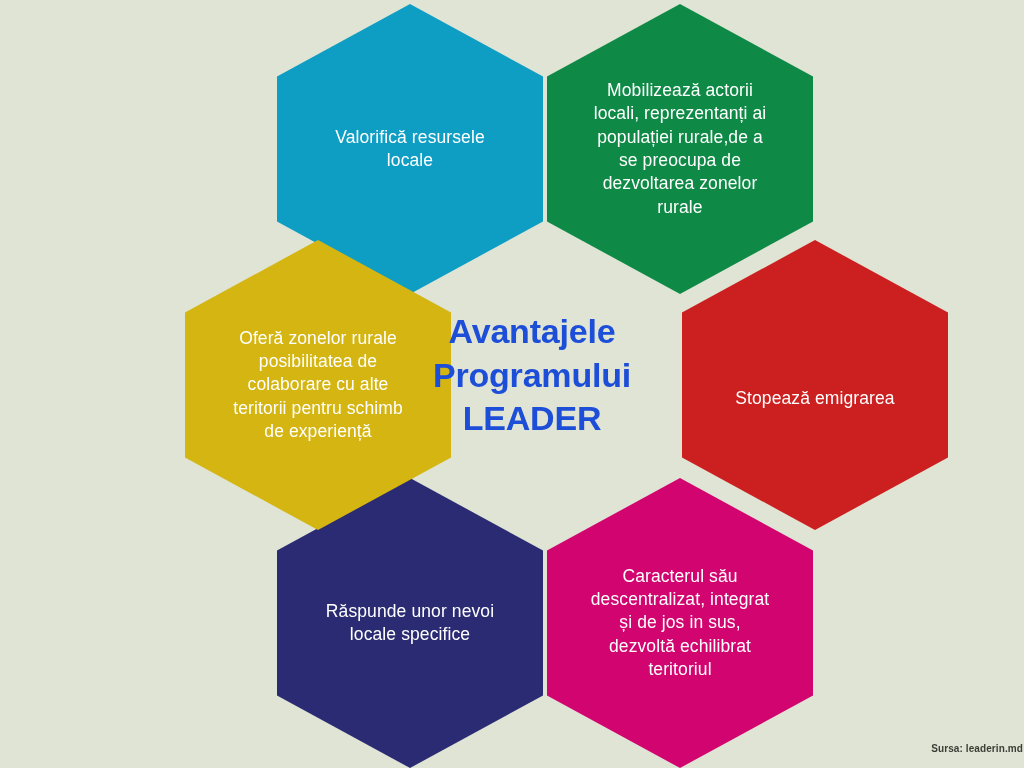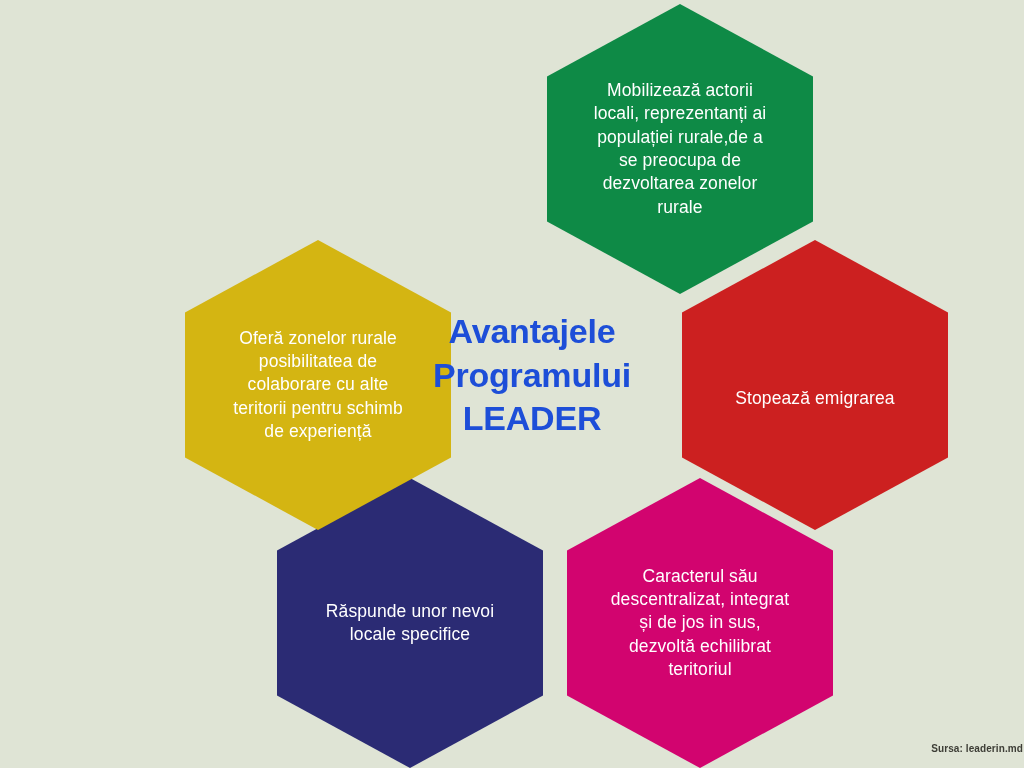--- a/index.html
+++ b/index.html
@@ -76,35 +76,39 @@
     font-size: 10px;
     font-weight: bold;
     letter-spacing: 0.1px;
   }
 </style>
 </head>
 <body style="background: rgb(223, 228, 213);">
 
 <div id="canvas" style="background: rgb(223, 228, 213);">
 
+  <div class="hex" id="hex-cyan" style="background: rgb(14, 158, 196);">
+    <div class="hex-label" style="color: rgb(255, 255, 255);">Valorifică resursele
+locale</div>
+  </div>
 
   <div class="hex" id="hex-green" style="background: rgb(14, 138, 70);">
     <div class="hex-label" style="color: rgb(255, 255, 255);">Mobilizează actorii
 locali, reprezentanți ai
 populației rurale,de a
 se preocupa de
 dezvoltarea zonelor
 rurale</div>
   </div>
 
   <div class="hex" id="hex-red" style="background: rgb(204, 32, 32);">
     <div class="hex-label" style="color: rgb(255, 255, 255); margin-top: 28px;">Stopează emigrarea</div>
   </div>
 
-  <div class="hex" id="hex-magenta" style="background: rgb(210, 4, 111); margin-left: 20px;">
+  <div class="hex" id="hex-magenta" style="background: rgb(210, 4, 111);">
     <div class="hex-label" style="color: rgb(255, 255, 255);">Caracterul său
 descentralizat, integrat
 și de jos in sus,
 dezvoltă echilibrat
 teritoriul</div>
   </div>
 
   <div class="hex" id="hex-navy" style="background: rgb(43, 43, 116);">
     <div class="hex-label" style="color: rgb(255, 255, 255);">Răspunde unor nevoi
 locale specifice</div>

